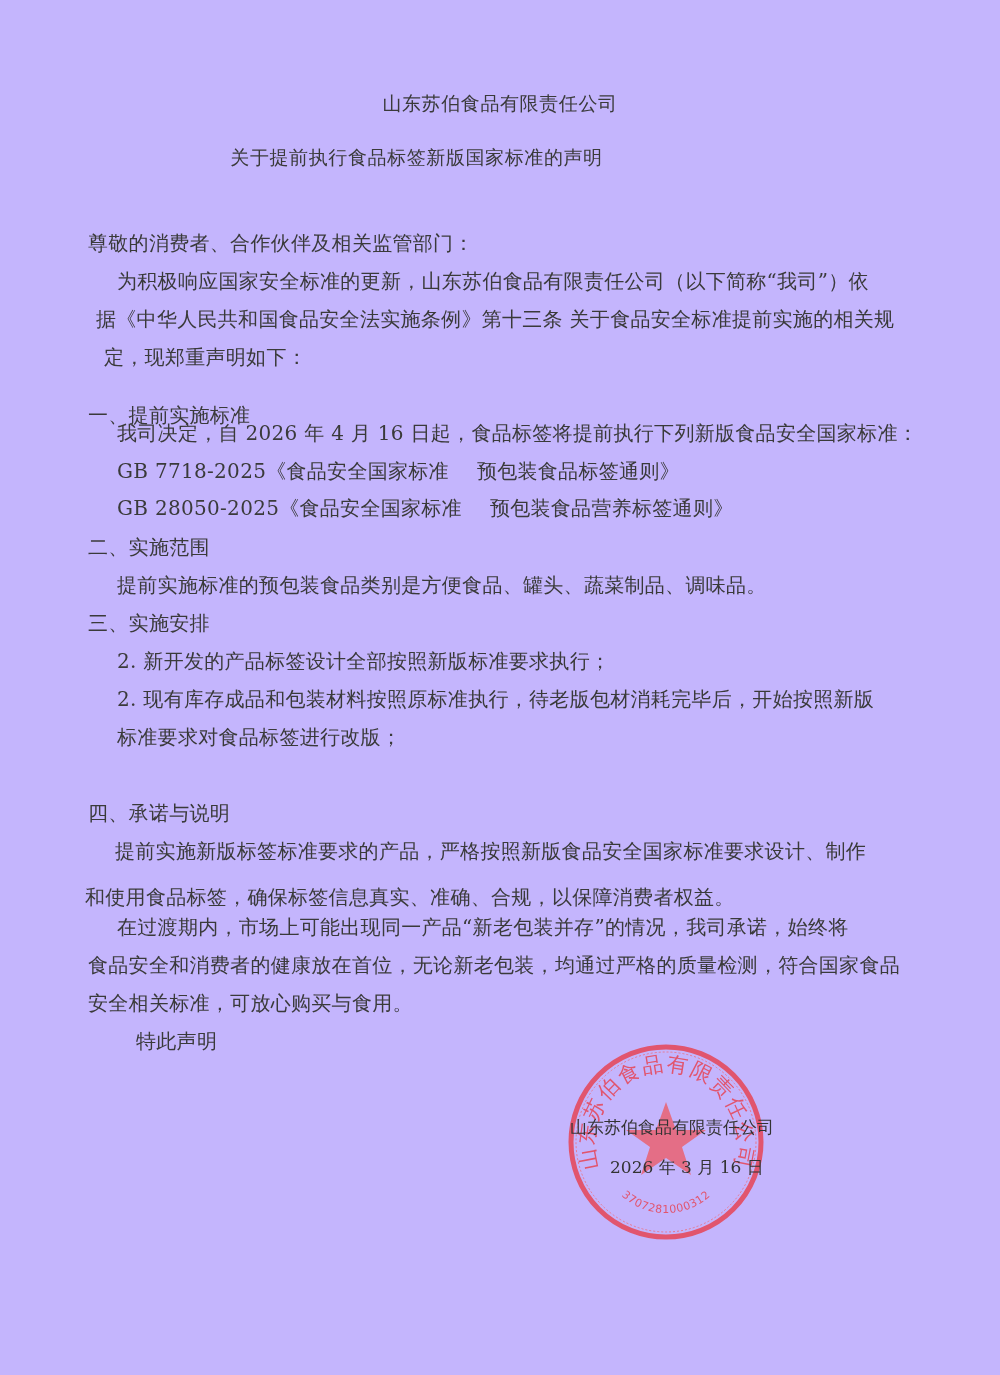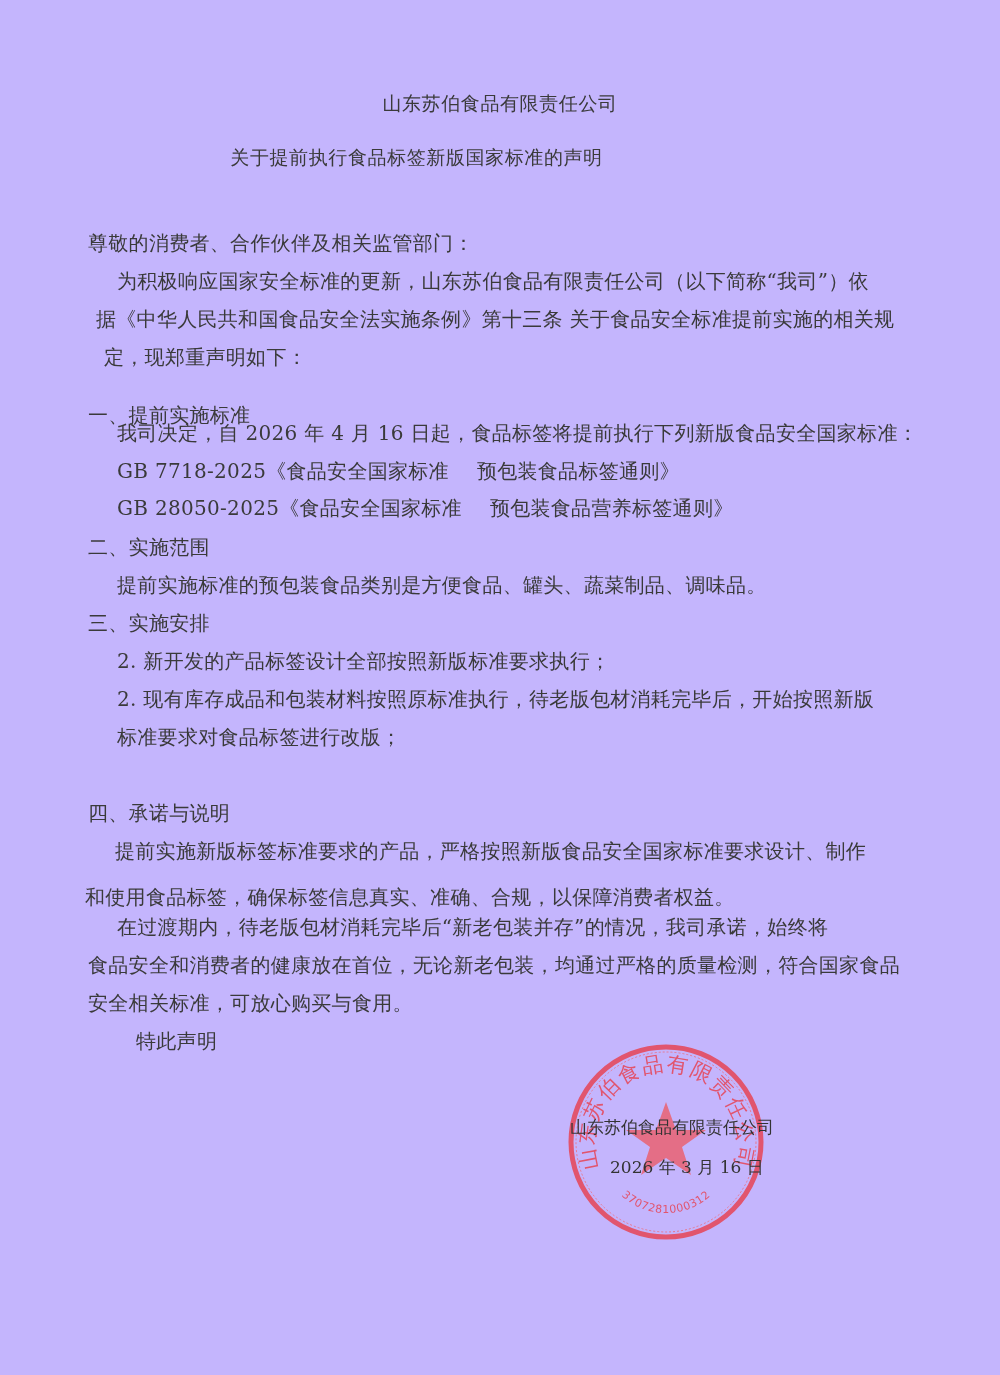--- a/index.html
+++ b/index.html
@@ -44,21 +44,21 @@
   <div class="line" style="left:117px; top:574px;">提前实施标准的预包装食品类别是方便食品、罐头、蔬菜制品、调味品。</div>
 
   <div class="line" style="left:88px; top:612px;">三、实施安排</div>
   <div class="line" style="left:117px; top:650px;">2. 新开发的产品标签设计全部按照新版标准要求执行；</div>
   <div class="line" style="left:117px; top:688px;">2. 现有库存成品和包装材料按照原标准执行，待老版包材消耗完毕后，开始按照新版</div>
   <div class="line" style="left:117px; top:726px;">标准要求对食品标签进行改版；</div>
 
   <div class="line" style="left:88px; top:802px;">四、承诺与说明</div>
   <div class="line" style="left:115px; top:840px;">提前实施新版标签标准要求的产品，严格按照新版食品安全国家标准要求设计、制作</div>
   <div class="line" style="left:85px; top:878px;margin-top:8px;">和使用食品标签，确保标签信息真实、准确、合规，以保障消费者权益。</div>
-  <div class="line" style="left:117px; top:916px;">在过渡期内，待老版包材消耗完毕后“新老包装并存”的情况，我司承诺，始终将</div>
+  <div class="line" style="left:117px; top:916px;">在过渡期内，市场上可能出现同一产品“新老包装并存”的情况，我司承诺，始终将</div>
   <div class="line" style="left:88px; top:954px;">食品安全和消费者的健康放在首位，无论新老包装，均通过严格的质量检测，符合国家食品</div>
   <div class="line" style="left:88px; top:992px;">安全相关标准，可放心购买与食用。</div>
 
   <div class="line" style="left:136px; top:1030px;">特此声明</div>
 
   <svg class="stamp" viewBox="0 0 200 200" opacity="0.82">
     <defs>
       <path id="ringPath" d="M 30,118 A 72,72 0 1,1 170,118"></path>
       <path id="numPath" d="M 44,140 A 66,66 0 0,0 156,140"></path>
     </defs>

